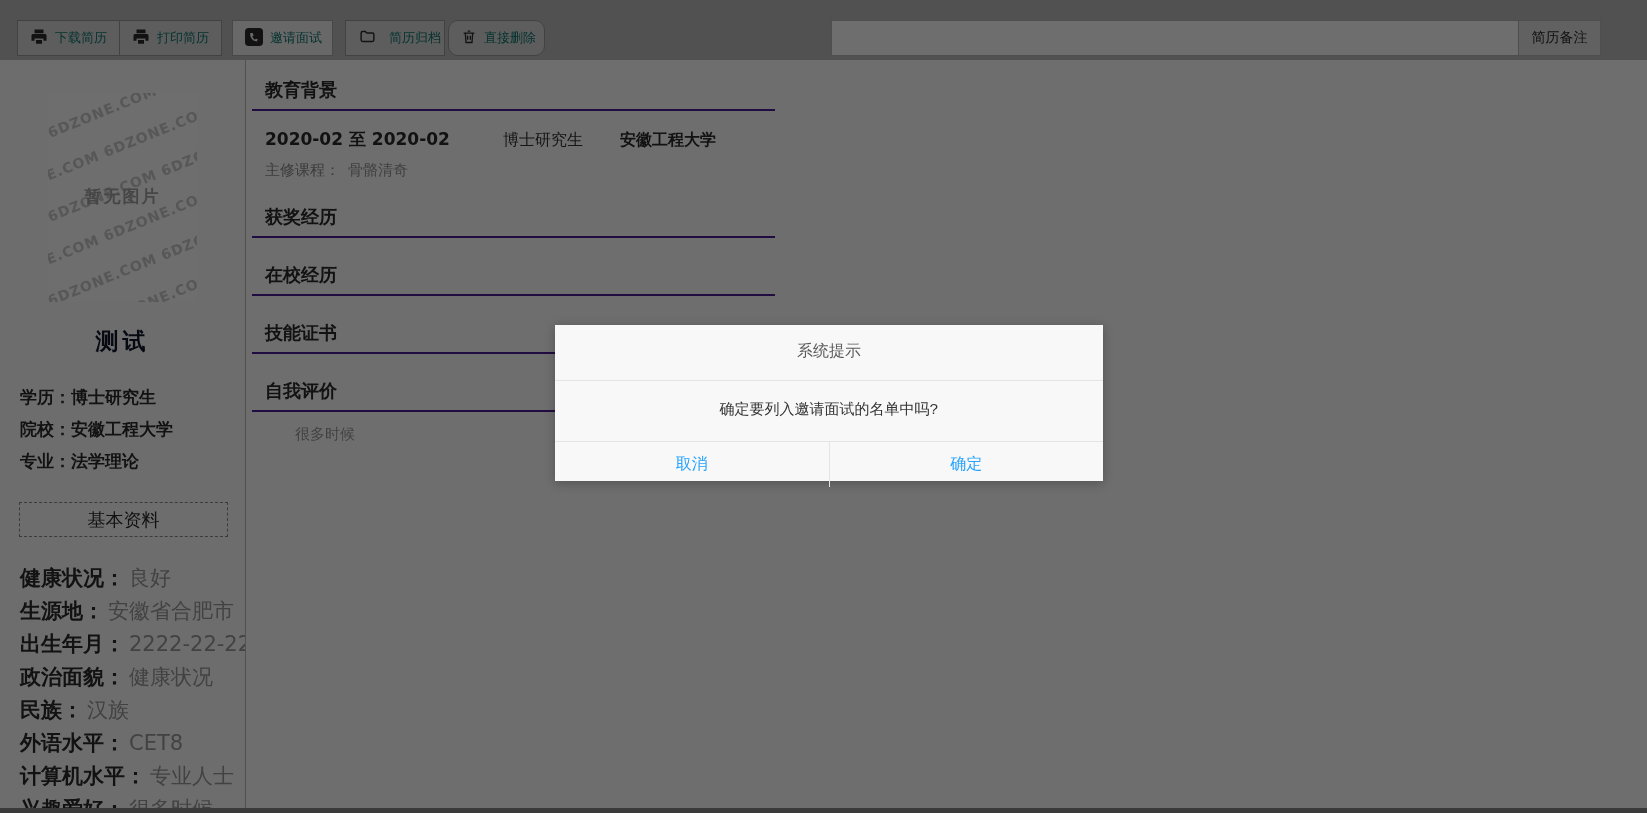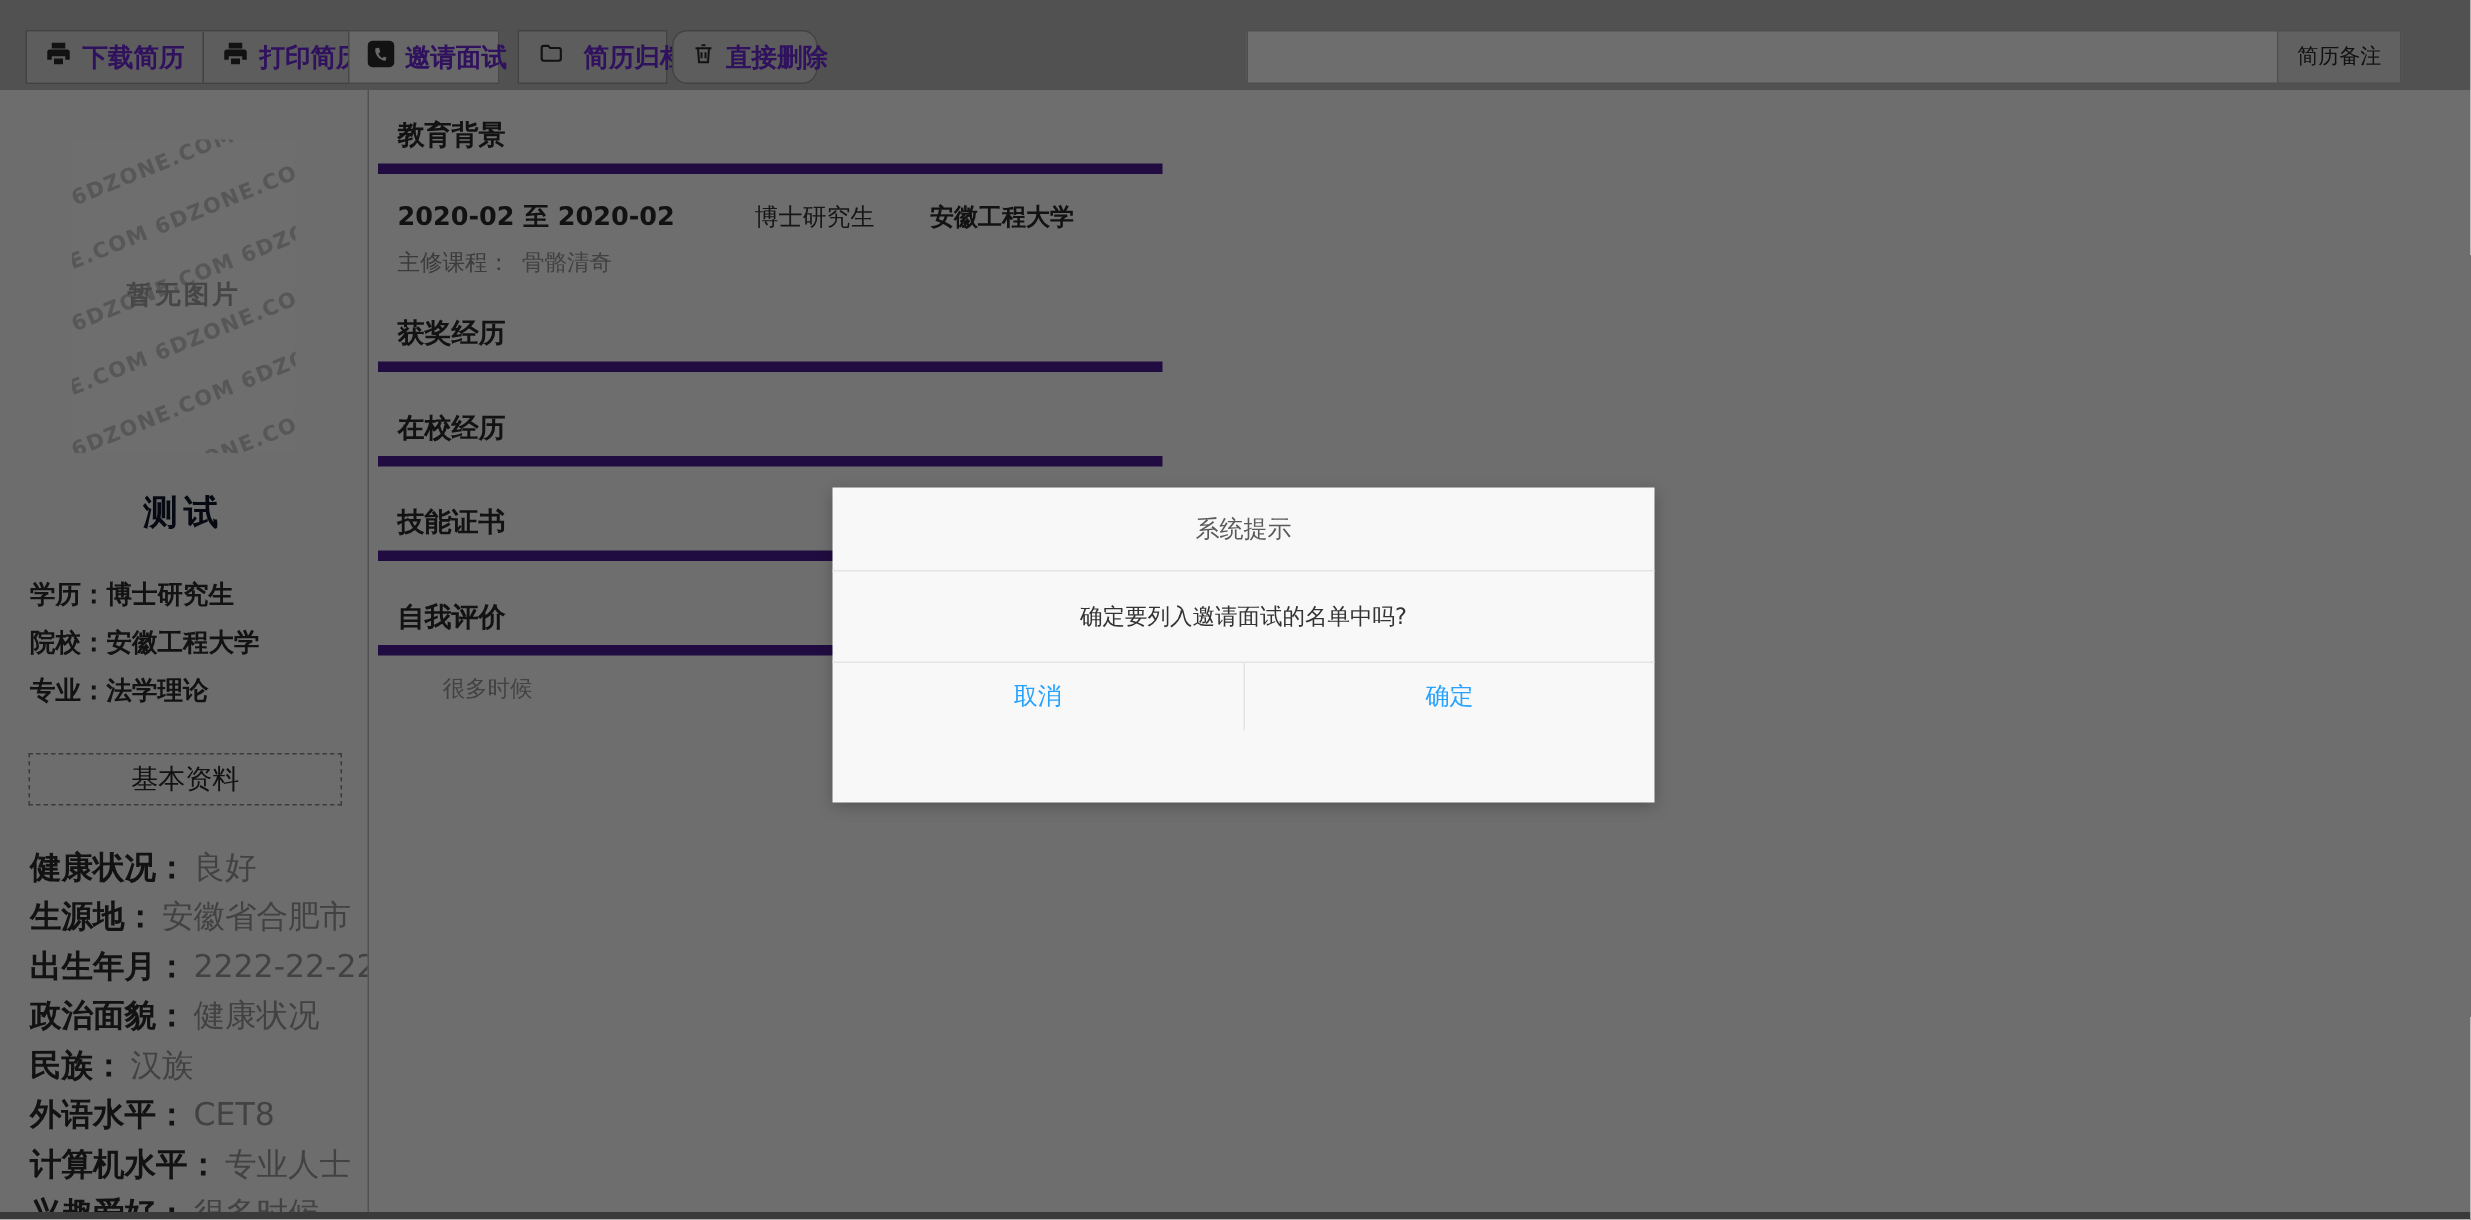--- a/index.html
+++ b/index.html
@@ -3,21 +3,21 @@
 <meta charset="utf-8">
 <style>
   html,body{margin:0;padding:0;}
   body{font-family:"DejaVu Sans","Liberation Sans",sans-serif;}
   .page{position:relative;width:1647px;height:813px;background:#eaeaea;overflow:hidden;}
 
   
   .toolbar{position:absolute;left:0;top:0;width:100%;height:60px;background:#bdbdbd;}
   .btn-group{position:absolute;top:20px;left:17px;display:flex;border:1px solid #9a9a9a;box-sizing:border-box;height:36px;}
   .tb-btn{height:34px;display:flex;align-items:center;gap:7px;padding:0 12px;background:#d8d8d8;
-          font-size:17px;font-weight:bold;color:#6d28d9;cursor:pointer;white-space:nowrap;box-sizing:border-box;}
+          font-size:13px;font-weight:normal;color:#0f766e;cursor:pointer;white-space:nowrap;box-sizing:border-box;}
   .btn-group .tb-btn{height:34px;}
   .btn-group .tb-btn + .tb-btn{border-left:1px solid #9a9a9a;}
   .tb-standalone{position:absolute;top:20px;height:36px;border:1px solid #9a9a9a;}
   .tb-invite{left:232px;width:101px;background:#f0f0f0;border-color:#a8a8a8;}
   .tb-archive{left:345px;width:100px;gap:12px;}
   .tb-delete{left:448px;width:97px;border-radius:10px;}
   .tb-btn svg{flex:0 0 auto;}
 
   .note-wrap{position:absolute;top:20px;left:831px;display:flex;}
   .note-input{width:688px;height:36px;box-sizing:border-box;border:1px solid #b5b5b5;background:#ffffff;outline:none;
@@ -40,38 +40,38 @@
   .basic-box{position:absolute;left:19px;top:442px;width:209px;height:35px;border:1px dashed #8a8a8a;
              box-sizing:border-box;text-align:center;line-height:33px;font-size:18px;font-weight:normal;color:#2b2b2b;}
   .info{position:absolute;left:20px;top:508px;}
   .info-row{font-size:21px;line-height:20px;margin-bottom:13px;white-space:nowrap;}
   .info-row .lbl{font-weight:bold;color:#2b2b2b;}
   .info-row .val{color:#999999;margin-left:4px;}
 
   
   .main{position:absolute;left:246px;top:60px;width:1401px;height:748px;background:#ffffff;}
   .sections{position:absolute;left:6px;top:0;width:523px;}
-  .sec-title{font-size:18px;font-weight:bold;color:#2b2b2b;padding:0 0 7px 13px;border-bottom:7px solid #4c1d95;}
+  .sec-title{font-size:18px;font-weight:bold;color:#2b2b2b;padding:0 0 7px 13px;border-bottom:2px solid #4c1d95;}
   .sec-title.first{padding-top:18px;}
   .sec-title.next{padding-top:25px;}
   .edu-row1{display:flex;padding-left:13px;margin-top:17px;font-size:16px;color:#333;align-items:baseline;}
   .edu-period{width:238px;font-weight:bold;font-size:17px;color:#2b2b2b;}
   .edu-degree{width:117px;}
   .edu-school{font-weight:bold;color:#2b2b2b;}
   .edu-row2{padding-left:13px;margin-top:10px;font-size:15px;color:#8a8a8a;}
   .edu-row2 .val{margin-left:8px;color:#979797;}
   .self-eval{margin-top:13px;padding-left:43px;font-size:15px;color:#9a9a9a;}
 
   
   .bottom-strip{position:absolute;left:0;bottom:0;width:100%;height:5px;background:#888888;}
 
   
   .overlay{position:absolute;inset:0;background:rgba(0,0,0,0.57);z-index:10;}
-  .modal{position:absolute;left:555px;top:325px;width:548px;height:210px;background:#f8f8f9;z-index:20;
-         box-shadow:0 2px 10px rgba(0,0,0,0.25);}
+  .modal{position:absolute;left:555px;top:325px;width:548px;height:156px;background:#f8f8f9;z-index:20;
+         box-shadow:0 2px 10px rgba(0,0,0,0.25);font-family:Liberation Mono, monospace;}
   .modal-header{height:55px;line-height:55px;text-align:center;font-size:16px;color:#5a5a5a;
                 border-bottom:1px solid #e4e4e6;}
   .modal-body{height:60px;line-height:60px;text-align:center;font-size:15px;color:#333333;}
   .modal-footer{height:46px;display:flex;border-top:1px solid #e4e4e6;box-sizing:border-box;}
   .modal-btn{flex:1;display:flex;align-items:center;justify-content:center;font-size:16px;
              color:#26a2ff;cursor:pointer;}
   .modal-btn.confirm{border-left:1px solid #e4e4e6;}
 </style>
 </head>
 <body>

